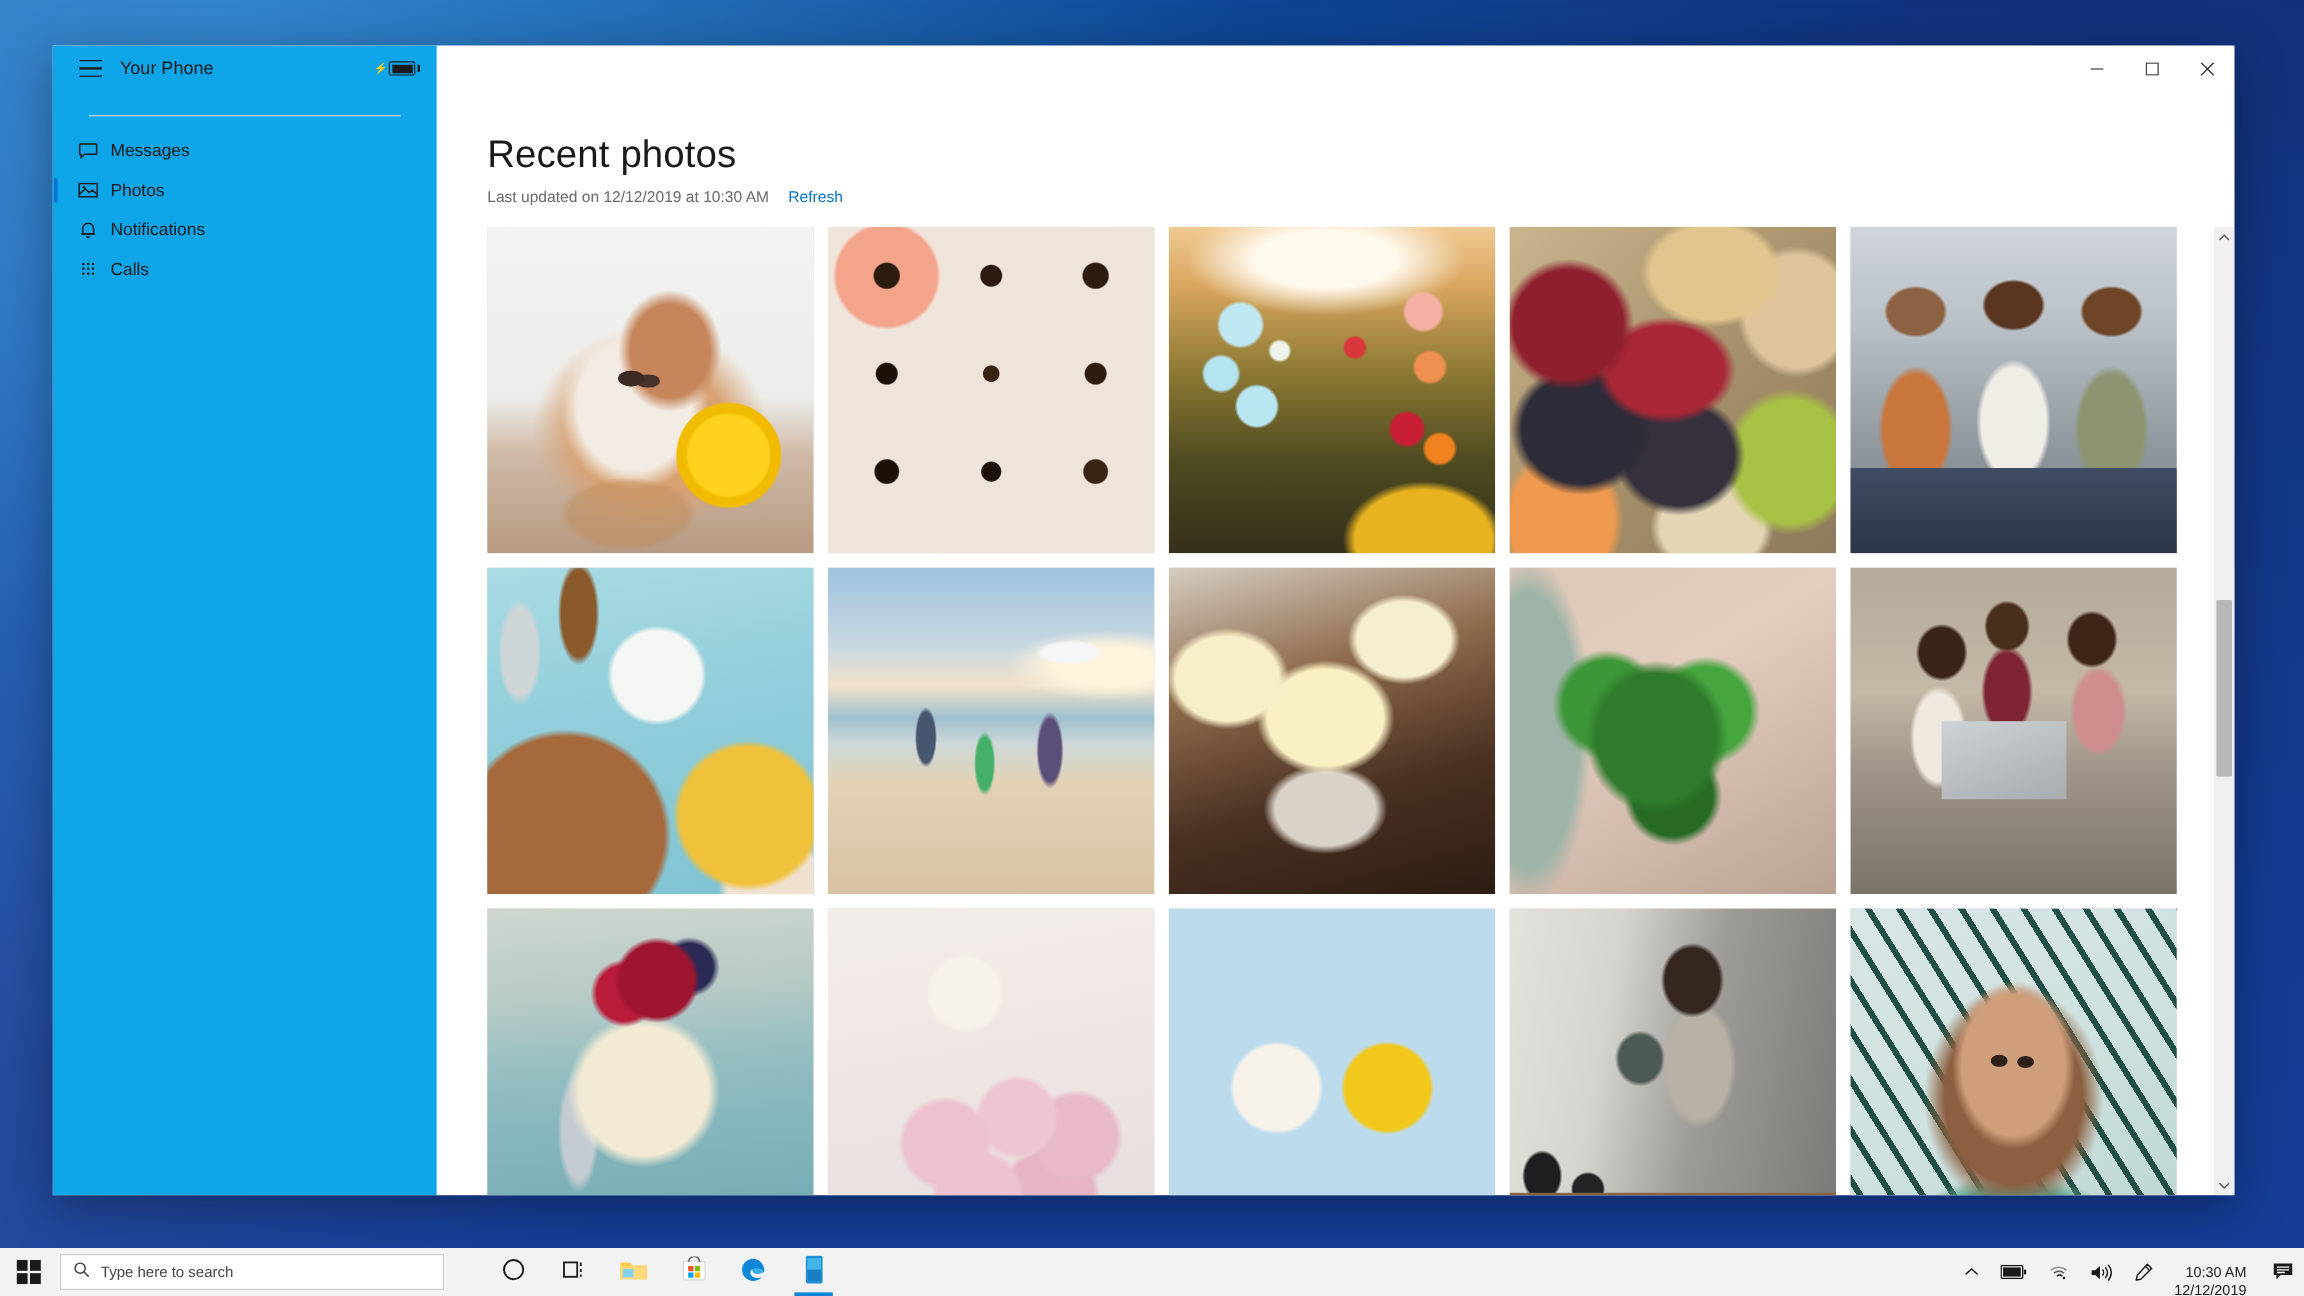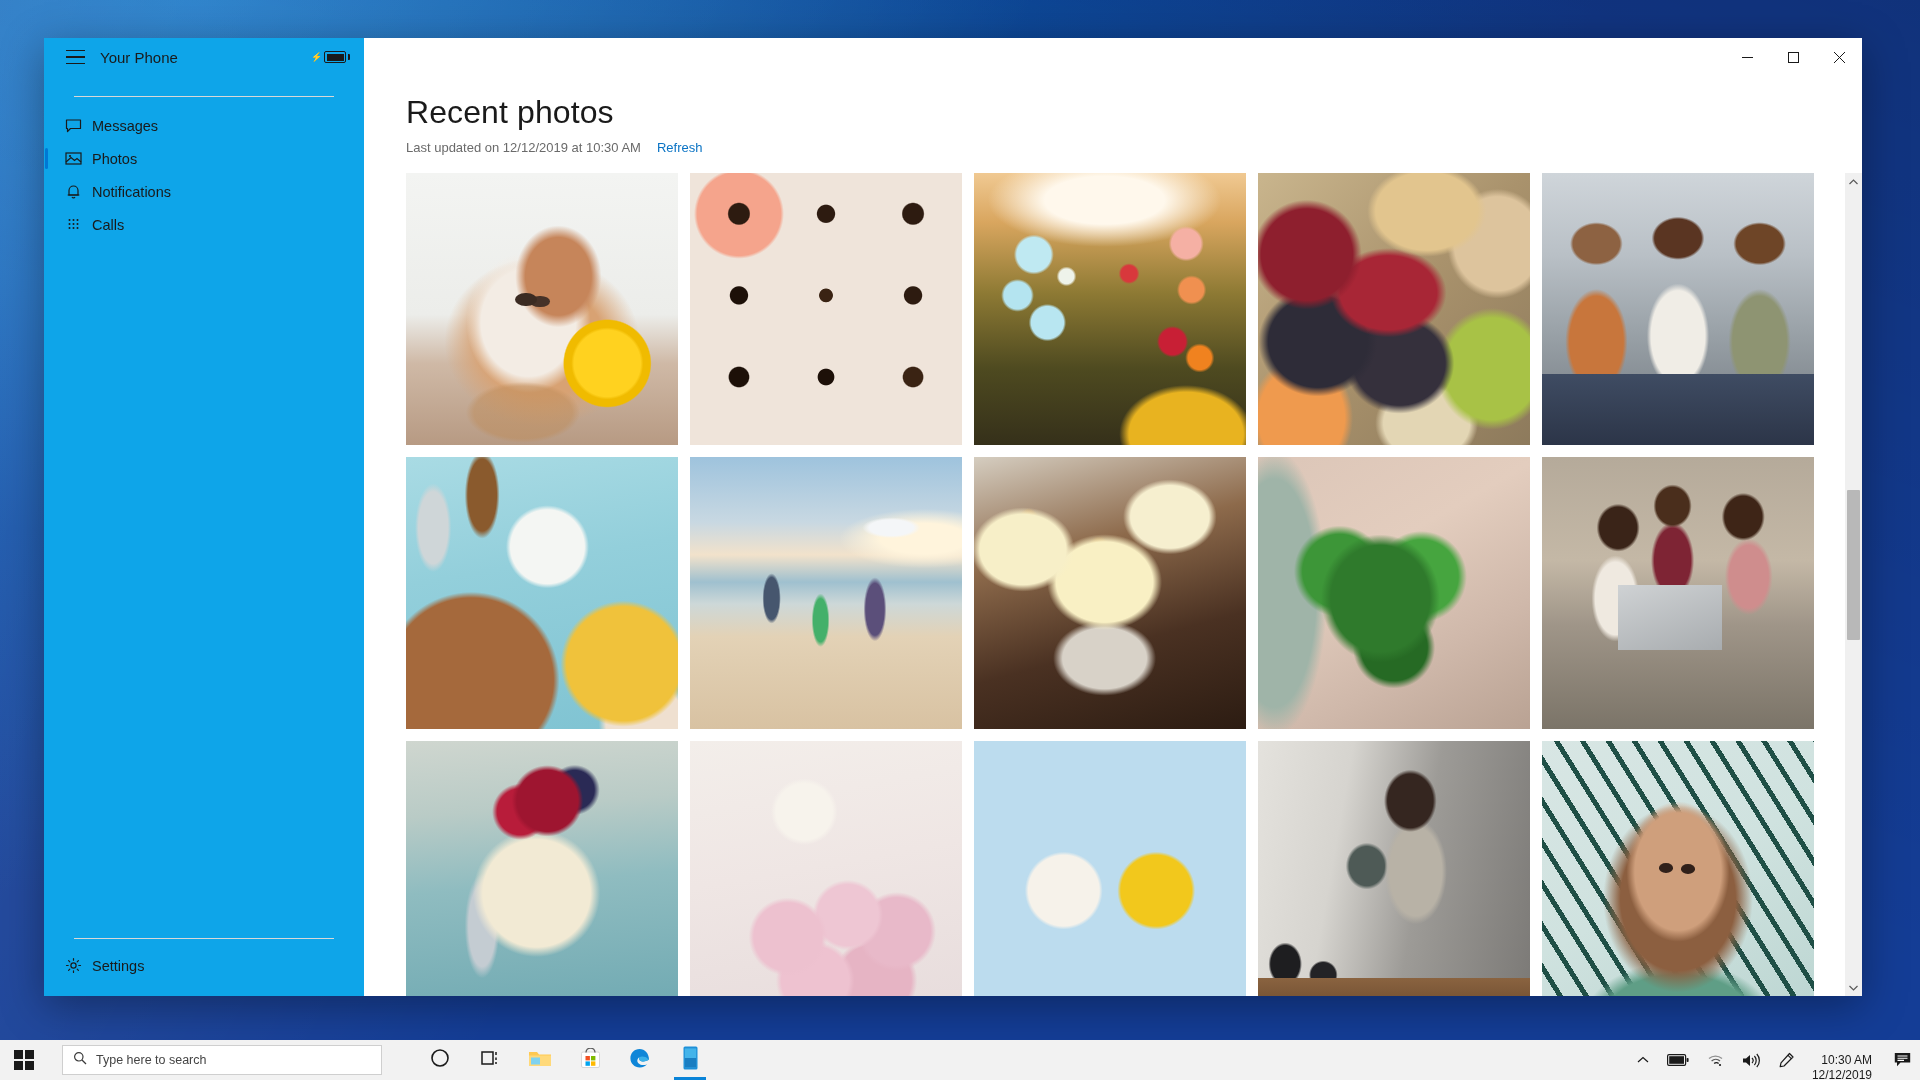--- a/index.html
+++ b/index.html
@@ -68,21 +68,21 @@
   .side-bottom { margin-top:auto; }
   .bottom-divider { height:1px; background:#d8d8d8; margin:0 30px 10px; }
   .settings-row { margin-bottom:14px; }
 
   
   #main { flex:1; position:relative; background:#fff; display:flex; flex-direction:column; }
   .titlebar-ctl { position:absolute; right:0; top:0; height:38px; display:flex; z-index:5; }
   .wctl { width:46px; height:38px; display:flex; align-items:center; justify-content:center;
     cursor:pointer; }
 
-  .content-head { padding:56px 0 0 42px; }
+  .content-head { padding:56px 0 0 42px;margin-top:16px; }
   .page-title { font-size:32px; font-weight:300; color:#1a1a1a; letter-spacing:.1px; }
   .sub-line { margin-top:9px; display:flex; align-items:center; gap:16px; }
   .sub-text { font-size:13px; color:#6a6a6a; }
   .refresh-link { font-size:13px; color:#0a73c4; cursor:pointer; }
 
   .grid-area { flex:1; position:relative; margin-top:18px; overflow:hidden; }
   .photo-grid { display:grid; grid-template-columns:repeat(5, 272px);
     gap:12px 12px; padding-left:42px; }
   .tile { width:272px; height:272px; overflow:hidden; position:relative;
     cursor:pointer; background:#ddd; }
@@ -98,21 +98,21 @@
     cursor:pointer; }
 
   
   #taskbar { position:absolute; left:0; bottom:0; width:1920px; height:40px;
     background:#f2f2f2; display:flex; align-items:center; }
   .start-btn { width:48px; height:40px; display:flex; align-items:center; justify-content:center;
     cursor:pointer; }
   .win-logo { display:grid; grid-template-columns:9px 9px; grid-template-rows:9px 9px; gap:2.5px; }
   .win-logo span { background:#1a1a1a; display:block; }
   .search-box { width:320px; height:30px; background:#fff; border:1px solid #cfcfcf;
-    display:flex; align-items:center; padding:0 10px; gap:9px; margin-left:14px; cursor:text; }
+    display:flex; align-items:center; padding:0 10px; gap:9px; margin-left:2px; cursor:text; }
   .search-ph { font-size:12.5px; color:#444; }
   .tb-icons { display:flex; align-items:center; margin-left:34px; gap:2px; }
   .tb-btn { width:48px; height:40px; display:flex; align-items:center; justify-content:center;
     cursor:pointer; position:relative; }
   .tb-btn.active::after { content:""; position:absolute; bottom:0; left:8px; right:8px;
     height:3px; background:#0a84d8; }
   .tray { margin-left:auto; display:flex; align-items:center; height:40px; }
   .tray-btn { height:40px; display:flex; align-items:center; justify-content:center;
     padding:0 9px; cursor:pointer; color:#1a1a1a; }
   .clock { height:40px; display:flex; flex-direction:column; align-items:flex-end;
@@ -392,34 +392,20 @@
                   <circle cx="8.5" cy="12" r="1"></circle>
                   <circle cx="12.5" cy="12" r="1"></circle>
               </g>
             </svg>
           </span>
           <span class="nav-label">Calls</span>
         </div>
 
       </div>
 
-      <div class="side-bottom">
-        <div class="bottom-divider"></div>
-        <div class="nav-item settings-row">
-          <span class="nav-ico">
-            <svg width="17" height="17" viewBox="0 0 17 17">
-              <circle cx="8.5" cy="8.5" r="2.6" fill="none" stroke="#1a1a1a" stroke-width="1.2"></circle>
-              <path d="M8.5 1.5 V3.2 M8.5 13.8 V15.5 M1.5 8.5 H3.2 M13.8 8.5 H15.5
-                       M3.6 3.6 L4.8 4.8 M12.2 12.2 L13.4 13.4
-                       M13.4 3.6 L12.2 4.8 M4.8 12.2 L3.6 13.4" stroke="#1a1a1a" stroke-width="1.2" stroke-linecap="round"></path>
-            </svg>
-          </span>
-          <span class="nav-label">Settings</span>
-        </div>
-      </div>
 
     </div>
 
     <div id="main">
 
       <div class="titlebar-ctl">
         <div class="wctl">
           <svg width="11" height="11" viewBox="0 0 11 11">
               <line x1="0" y1="5.5" x2="11" y2="5.5" stroke="#1a1a1a" stroke-width="1"></line>
             </svg>

